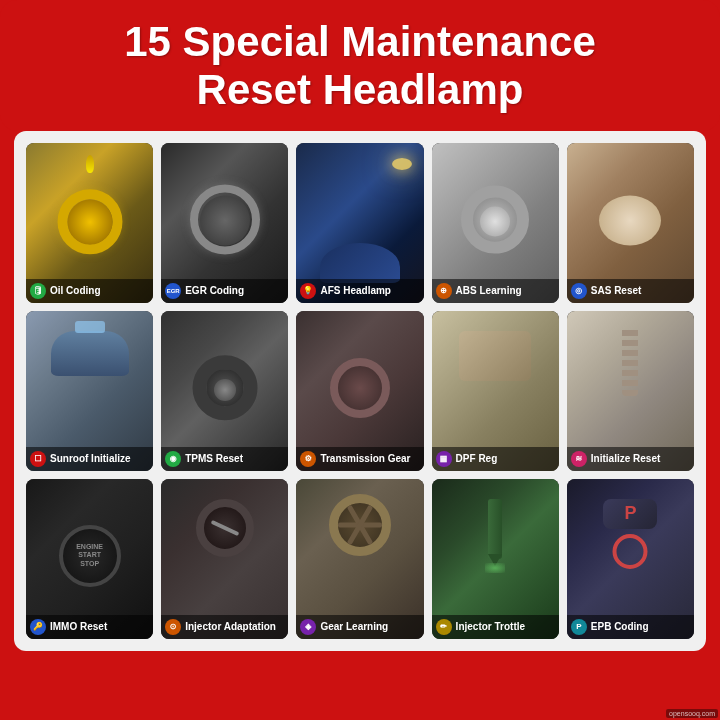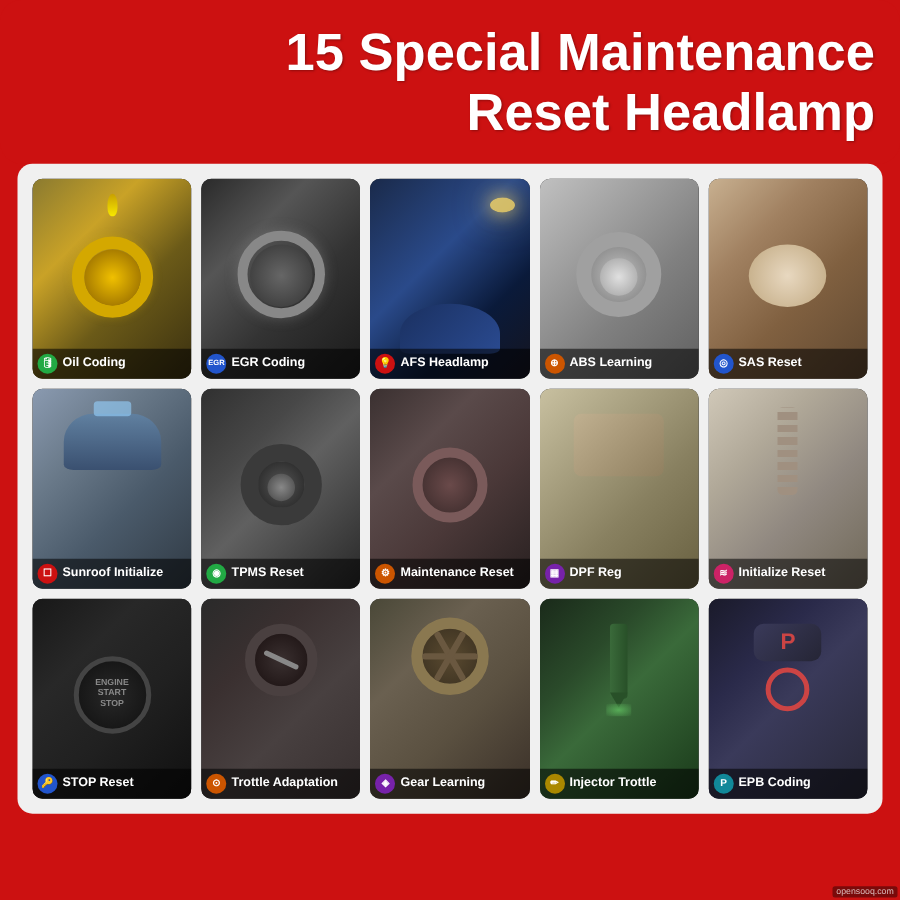--- a/index.html
+++ b/index.html
@@ -5,21 +5,21 @@
     * { margin: 0; padding: 0; box-sizing: border-box; }
     body {
       width: 720px;
       height: 720px;
       background: #cc1111;
       font-family: Arial, sans-serif;
       overflow: hidden;
     }
     .header {
       background: #cc1111;
-      text-align: right;
+      text-align: center;
       padding: 18px 20px 16px;
       border-radius: 17px;
     }
     .header h1 {
       color: white;
       font-size: 42px;
       font-weight: 900;
       line-height: 1.15;
       text-shadow: 1px 1px 2px rgba(0,0,0,0.3);
     }
@@ -557,21 +557,21 @@
           <span>TPMS Reset</span>
         </div>
       </div>
 
       <div class="cell">
         <div class="cell-visual bg-trans">
           <div class="trans-gear"></div>
         </div>
         <div class="cell-label">
           <span class="icon-circle ic-orange">⚙</span>
-          <span>Maintenance Reset</span>
+          <span>Transmission Gear</span>
         </div>
       </div>
 
       <div class="cell">
         <div class="cell-visual bg-dpf">
           <div class="dpf-engine"></div>
         </div>
         <div class="cell-label">
           <span class="icon-circle ic-purple">▦</span>
           <span>DPF Reg</span>
@@ -592,33 +592,33 @@
     <div class="grid-row">
 
       <div class="cell">
         <div class="cell-visual bg-immo">
           <div class="immo-btn">
             <div class="immo-text">ENGINE<br>START<br>STOP</div>
           </div>
         </div>
         <div class="cell-label">
           <span class="icon-circle ic-blue">🔑</span>
-          <span>STOP Reset</span>
+          <span>IMMO Reset</span>
         </div>
       </div>
 
       <div class="cell">
         <div class="cell-visual bg-throttle">
           <div class="throttle-body">
             <div class="throttle-plate"></div>
           </div>
         </div>
         <div class="cell-label">
           <span class="icon-circle ic-orange">⊙</span>
-          <span>Trottle Adaptation</span>
+          <span>Injector Adaptation</span>
         </div>
       </div>
 
       <div class="cell">
         <div class="cell-visual bg-gear">
           <div class="gear-wheel">
             <div class="gear-spoke1"></div>
             <div class="gear-spoke2"></div>
             <div class="gear-spoke3"></div>
           </div>

